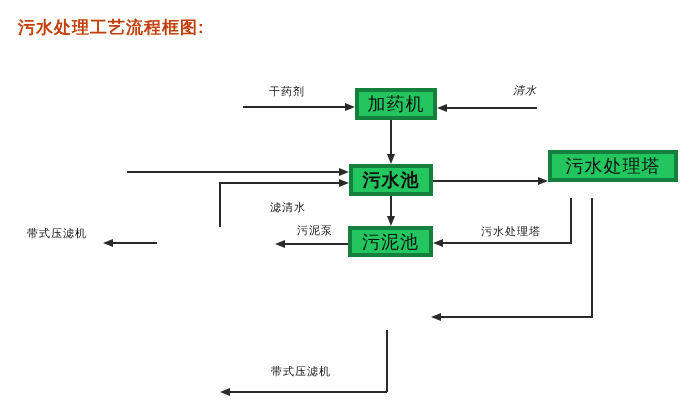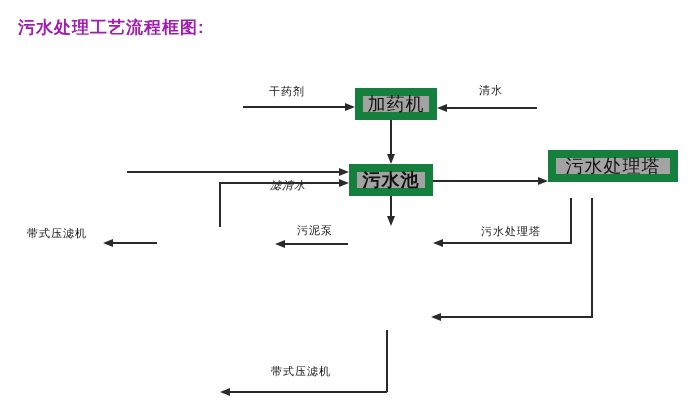--- a/index.html
+++ b/index.html
@@ -3,25 +3,25 @@
 <meta charset="utf-8">
 <style>
   html,body{margin:0;padding:0;background:#ffffff;}
   #canvas{
     position:relative;width:700px;height:420px;background:#ffffff;
     font-family:"Liberation Sans","DejaVu Sans",sans-serif;
     color:#111111;overflow:hidden;
   }
   .title{
     position:absolute;left:18px;top:16px;
-    font-size:17px;font-weight:bold;color:#a21caf;letter-spacing:1px;
+    font-size:17px;font-weight:bold;color:#c2410c;letter-spacing:1px;
   }
   .node{
     position:absolute;box-sizing:border-box;
-    border:8px solid #15803d;background:#a3a3a3;
+    border:4px solid #15803d;background:#22c55e;
     display:flex;align-items:center;justify-content:center;
     font-size:18px;color:#111111;letter-spacing:1px;white-space:nowrap;
   }
   .lbl{
     position:absolute;font-size:11px;color:#111111;
     text-align:center;white-space:nowrap;letter-spacing:1px;
   }
   .h-line{position:absolute;height:2px;background:#2a2a2a;}
   .v-line{position:absolute;width:2px;background:#2a2a2a;}
   .arr{position:absolute;width:0;height:0;}
@@ -40,36 +40,37 @@
 </head>
 <body>
 
 <div id="canvas">
 
   <div class="title">污水处理工艺流程框图:</div>
 
   <div class="node n-dosing">加药机</div>
   <div class="node n-sewage">污水池</div>
   <div class="node n-tower">污水处理塔</div>
+  <div class="node n-sludge">污泥池</div>
 
   <span class="lbl" style="left:256px;top:84px;width:62px;">干药剂</span>
   <div class="h-line" style="left:243px;top:106px;width:102px;"></div>
   <div class="arr arr-right" style="left:345px;top:103px;"></div>
 
-  <span class="lbl" style="left:470px;top:83px;width:42px;">清水</span>
+  <span class="lbl" style="left:504px;top:83px;width:42px;font-style:italic;">清水</span>
   <div class="h-line" style="left:447px;top:107px;width:90px;"></div>
   <div class="arr arr-left" style="left:437px;top:104px;"></div>
 
   <div class="v-line" style="left:390px;top:120px;height:34px;"></div>
   <div class="arr arr-down" style="left:387px;top:154px;"></div>
 
   <div class="h-line" style="left:127px;top:171px;width:212px;"></div>
   <div class="arr arr-right" style="left:339px;top:168px;"></div>
 
-  <span class="lbl" style="left:256px;top:178px;width:64px;font-style:italic;">滤清水</span>
+  <span class="lbl" style="left:256px;top:200px;width:64px;">滤清水</span>
   <div class="v-line" style="left:219px;top:183px;height:44px;"></div>
   <div class="h-line" style="left:219px;top:182px;width:120px;"></div>
   <div class="arr arr-right" style="left:339px;top:179px;"></div>
 
   <div class="h-line" style="left:433px;top:180px;width:105px;"></div>
   <div class="arr arr-right" style="left:538px;top:177px;"></div>
 
   <div class="v-line" style="left:390px;top:196px;height:20px;"></div>
   <div class="arr arr-down" style="left:387px;top:216px;"></div>
 

